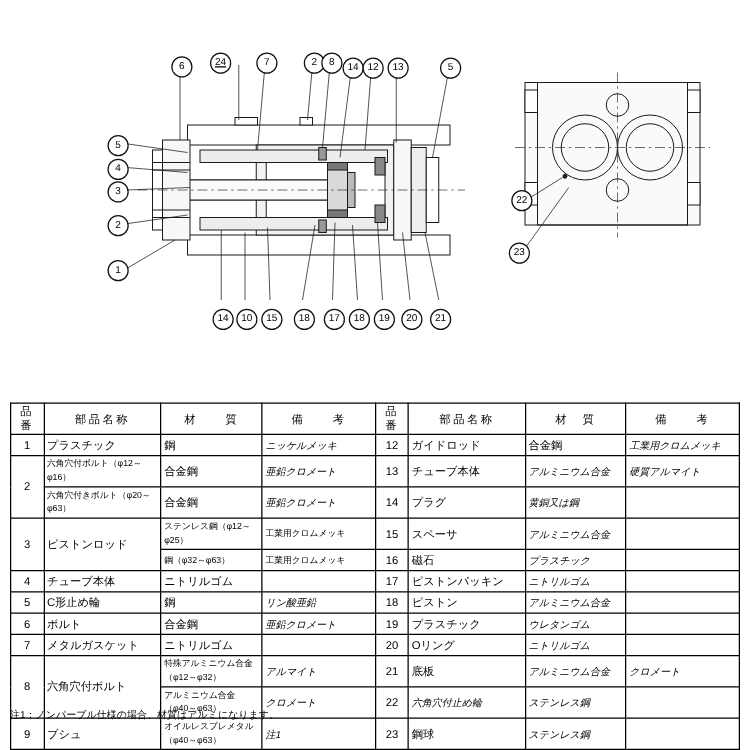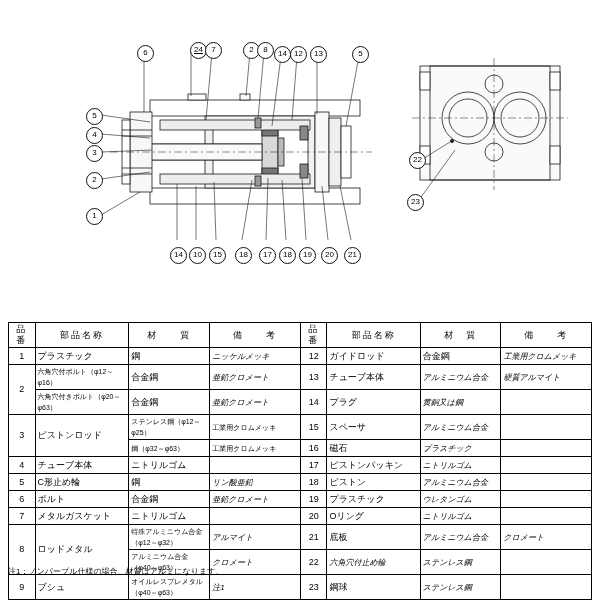--- a/index.html
+++ b/index.html
@@ -161,21 +161,21 @@
         <line x1="494" y1="58" x2="494" y2="190" stroke-dasharray="8 3 2 3" stroke-width="0.5"></line>
         <g stroke-width="0.6">
           <line x1="421" y1="160" x2="450" y2="142"></line>
           <line x1="419" y1="200" x2="455" y2="150"></line>
         </g>
         <circle cx="452" cy="141" r="1.6" fill="#1a1a1a"></circle>
       </g>
     </svg>
 
     <div class="cal" style="left:137px;top:45px;">6</div>
-    <div class="cal" style="left:190px;top:42px;text-decoration:underline;">24</div>
+    <div class="cal" style="left:168px;top:42px;text-decoration:underline;">24</div>
     <div class="cal" style="left:205px;top:42px;">7</div>
     <div class="cal" style="left:243px;top:42px;">2</div>
     <div class="cal" style="left:257px;top:42px;">8</div>
     <div class="cal" style="left:274px;top:46px;">14</div>
     <div class="cal" style="left:290px;top:46px;">12</div>
     <div class="cal" style="left:310px;top:46px;">13</div>
     <div class="cal" style="left:352px;top:46px;">5</div>
 
     <div class="cal" style="left:86px;top:108px;">5</div>
     <div class="cal" style="left:86px;top:127px;">4</div>
@@ -303,21 +303,21 @@
         <td>ニトリルゴム</td>
         <td class="small"></td>
         <td class="ctr">20</td>
         <td>Oリング</td>
         <td class="small">ニトリルゴム</td>
         <td class="small"></td>
       </tr>
 
       <tr>
         <td class="ctr" rowspan="2">8</td>
-        <td rowspan="2">ロッドメタル</td>
+        <td rowspan="2">六角穴付ボルト</td>
         <td class="xsmall">特殊アルミニウム合金（φ12～φ32）</td>
         <td class="small">アルマイト</td>
         <td class="ctr">21</td>
         <td>底板</td>
         <td class="small">アルミニウム合金</td>
         <td class="small">クロメート</td>
       </tr>
 
       <tr>
         <td class="xsmall">アルミニウム合金（φ40～φ63）</td>

